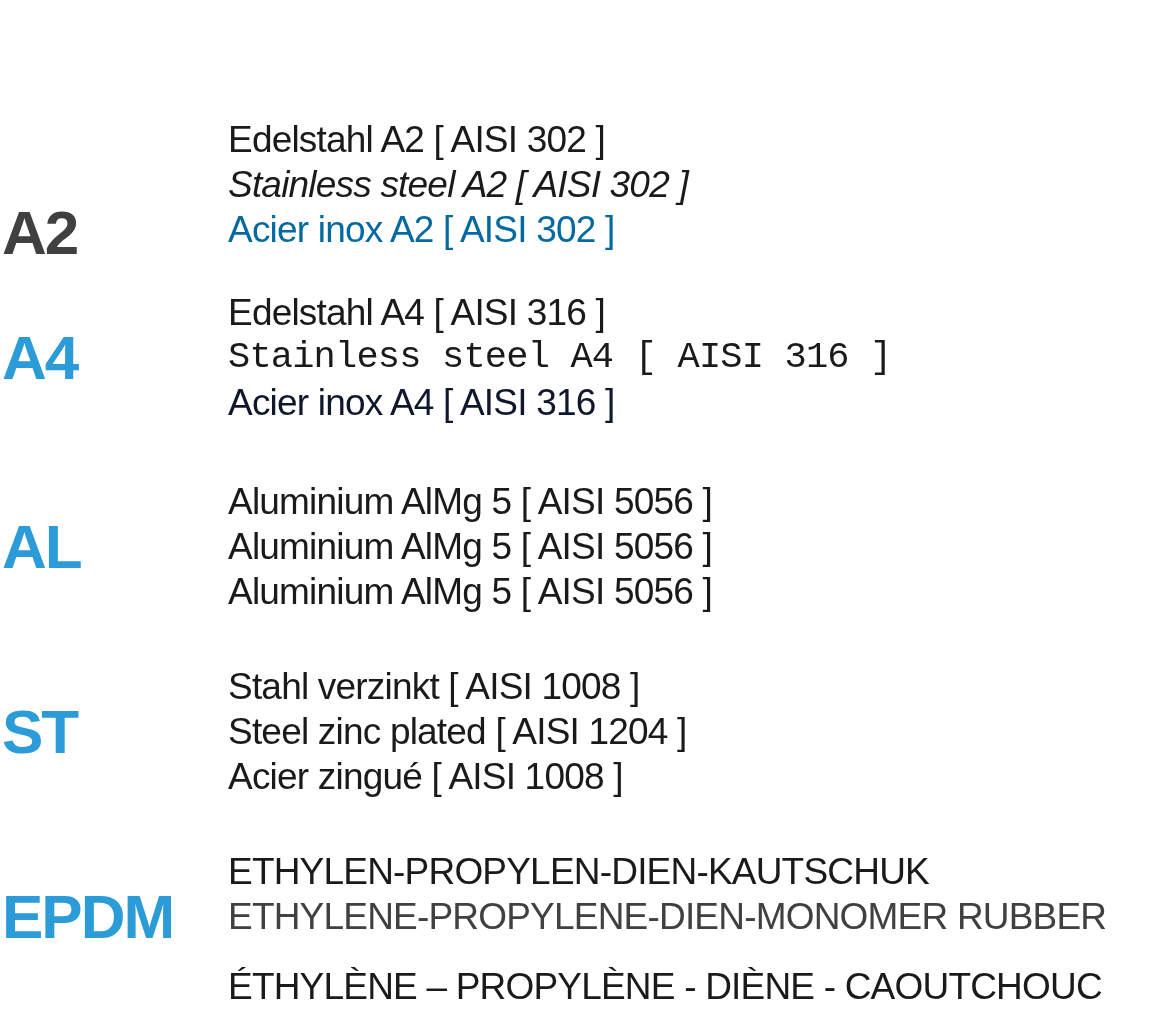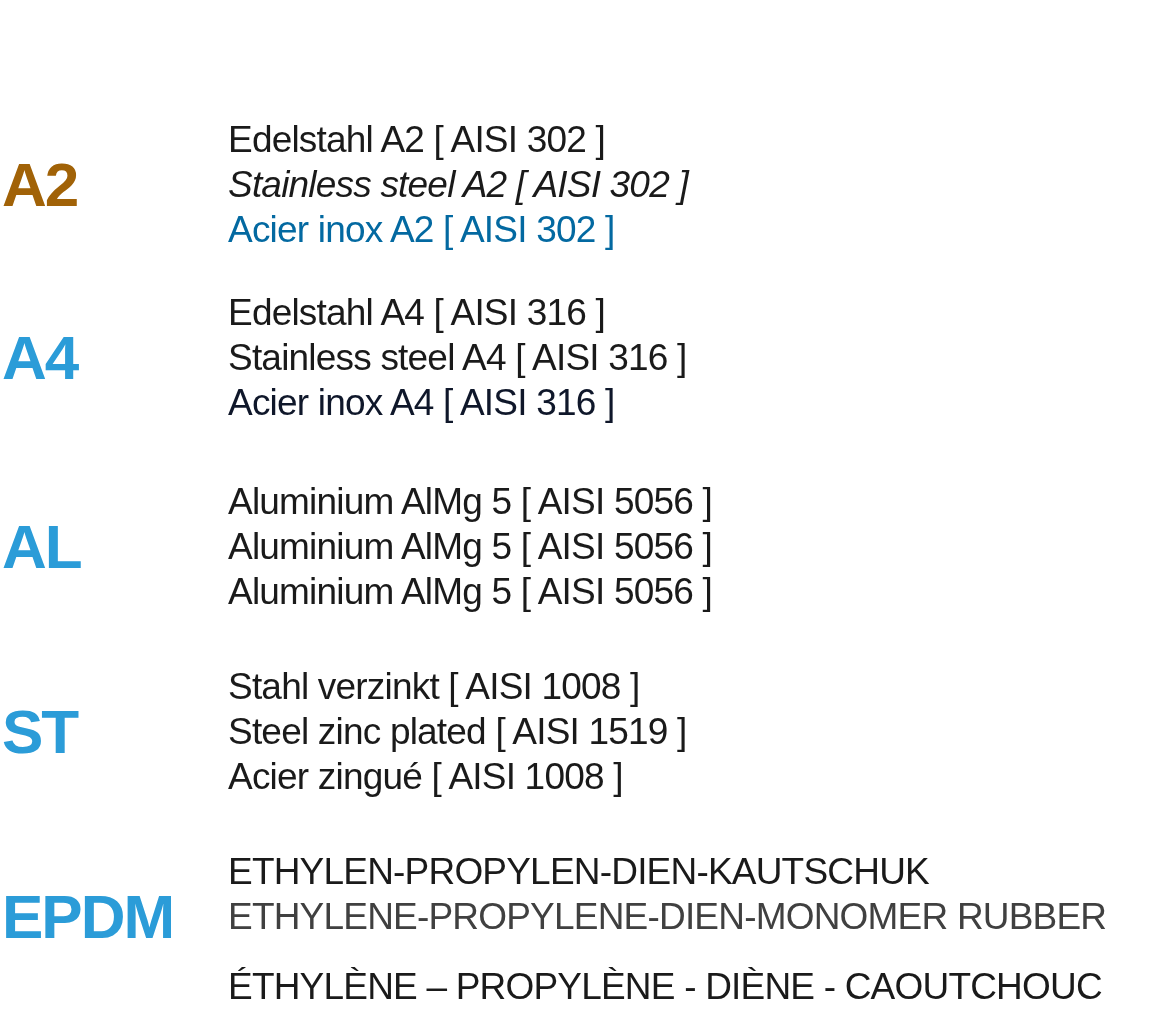--- a/index.html
+++ b/index.html
@@ -46,48 +46,48 @@
     letter-spacing: -0.8px;
     color: #1a1a1a;
     white-space: nowrap;
   }
 </style>
 </head>
 <body style="background: rgb(255, 255, 255);">
 
 <div class="legend">
     <div class="material-row" style="top: 117px;">
-    <div class="material-code" style="color: #a16207;">A2</div>
+    <div class="material-code" style="color: #404040; margin-top: 48px;">A2</div>
     <div class="material-lines">
       <div class="material-line" style="color: rgb(26, 26, 26);">Edelstahl A2 [ AISI 302 ]</div>
       <div class="material-line" style="color: rgb(26, 26, 26); font-style: italic;">Stainless steel A2 [ AISI 302 ]</div>
       <div class="material-line" style="color: #0369a1;">Acier inox A2 [ AISI 302 ]</div>
     </div>
   </div>
     <div class="material-row" style="top: 290px;">
     <div class="material-code" style="color: rgb(43, 156, 216);">A4</div>
     <div class="material-lines">
       <div class="material-line" style="color: rgb(26, 26, 26);">Edelstahl A4 [ AISI 316 ]</div>
-      <div class="material-line" style="color: rgb(26, 26, 26);">Stainless steel A4 [ AISI 316 ]</div>
+      <div class="material-line" style="color: rgb(26, 26, 26); font-family: Liberation Mono, monospace;">Stainless steel A4 [ AISI 316 ]</div>
       <div class="material-line" style="color: #0f172a;">Acier inox A4 [ AISI 316 ]</div>
     </div>
   </div>
     <div class="material-row" style="top: 479px;">
     <div class="material-code" style="color: rgb(43, 156, 216);">AL</div>
     <div class="material-lines">
       <div class="material-line" style="color: rgb(26, 26, 26);">Aluminium AlMg 5 [ AISI 5056 ]</div>
       <div class="material-line" style="color: rgb(26, 26, 26);">Aluminium AlMg 5 [ AISI 5056 ]</div>
       <div class="material-line" style="color: rgb(26, 26, 26);">Aluminium AlMg 5 [ AISI 5056 ]</div>
     </div>
   </div>
     <div class="material-row" style="top: 664px;">
     <div class="material-code" style="color: rgb(43, 156, 216);">ST</div>
     <div class="material-lines">
       <div class="material-line" style="color: rgb(26, 26, 26);">Stahl verzinkt [ AISI 1008 ]</div>
-      <div class="material-line" style="color: rgb(26, 26, 26);">Steel zinc plated [ AISI 1519 ]</div>
+      <div class="material-line" style="color: rgb(26, 26, 26);">Steel zinc plated [ AISI 1204 ]</div>
       <div class="material-line" style="color: rgb(26, 26, 26);">Acier zingué [ AISI 1008 ]</div>
     </div>
   </div>
     <div class="material-row" style="top: 849px;">
     <div class="material-code" style="color: rgb(43, 156, 216);">EPDM</div>
     <div class="material-lines">
       <div class="material-line" style="color: rgb(26, 26, 26);">ETHYLEN-PROPYLEN-DIEN-KAUTSCHUK</div>
       <div class="material-line" style="color: #404040;">ETHYLENE-PROPYLENE-DIEN-MONOMER RUBBER</div>
       <div class="material-line" style="color: rgb(26, 26, 26); margin-top: 25px;">ÉTHYLÈNE – PROPYLÈNE - DIÈNE - CAOUTCHOUC</div>
     </div>

